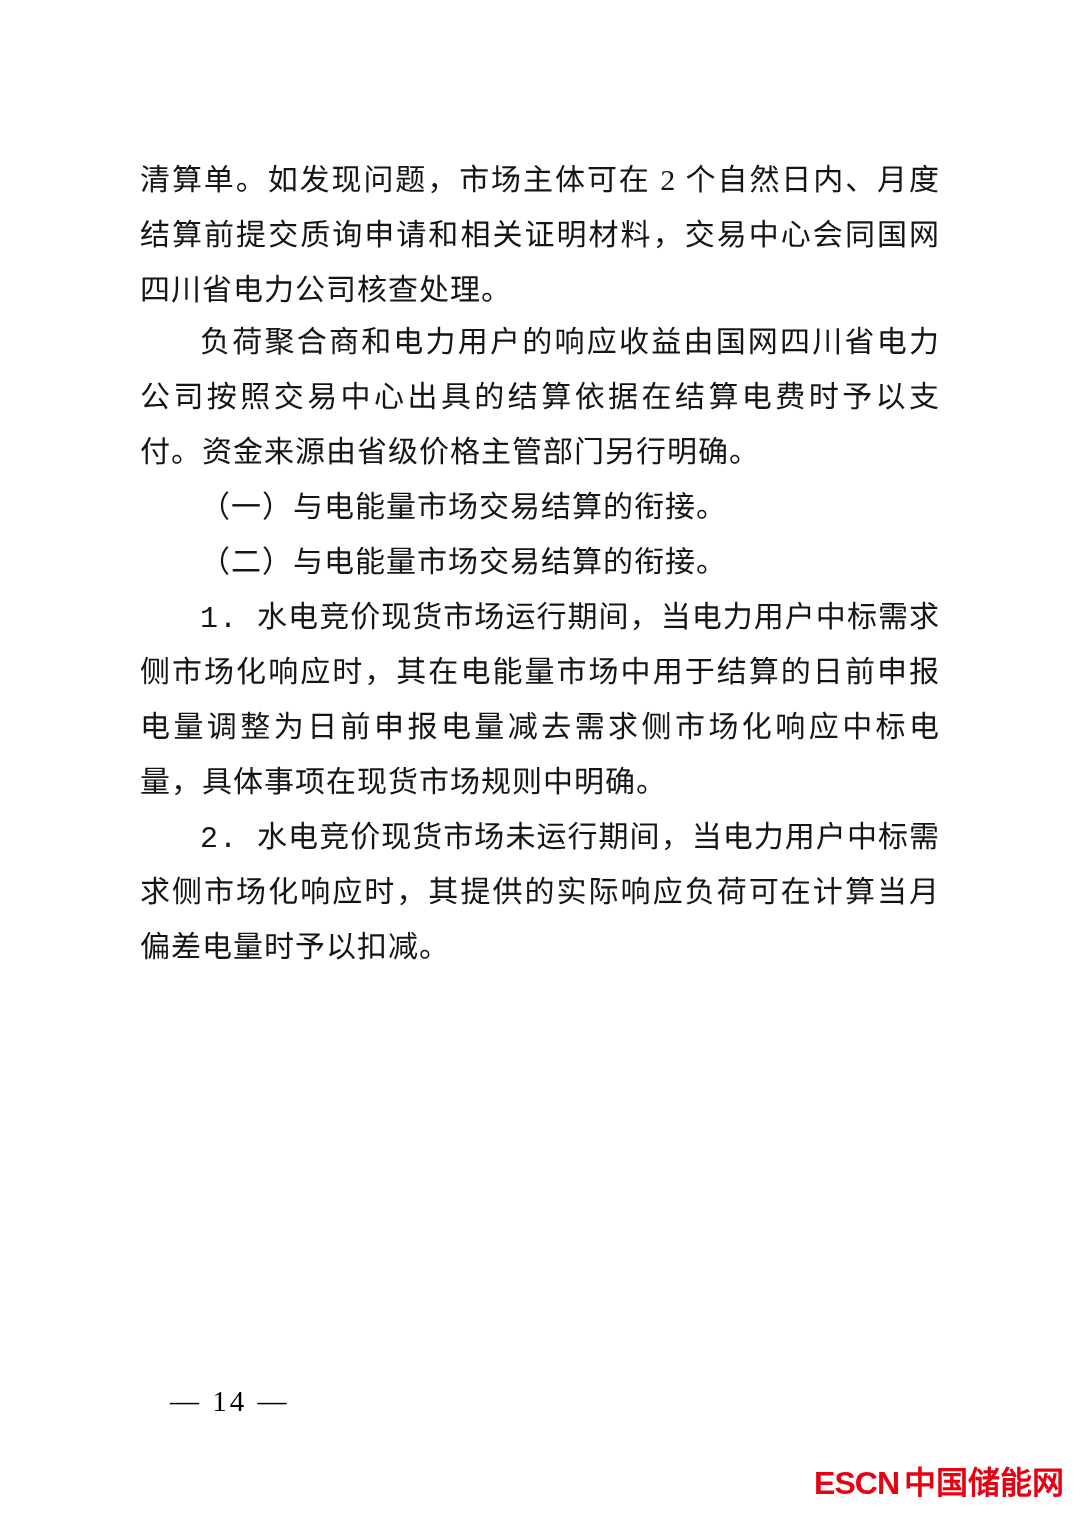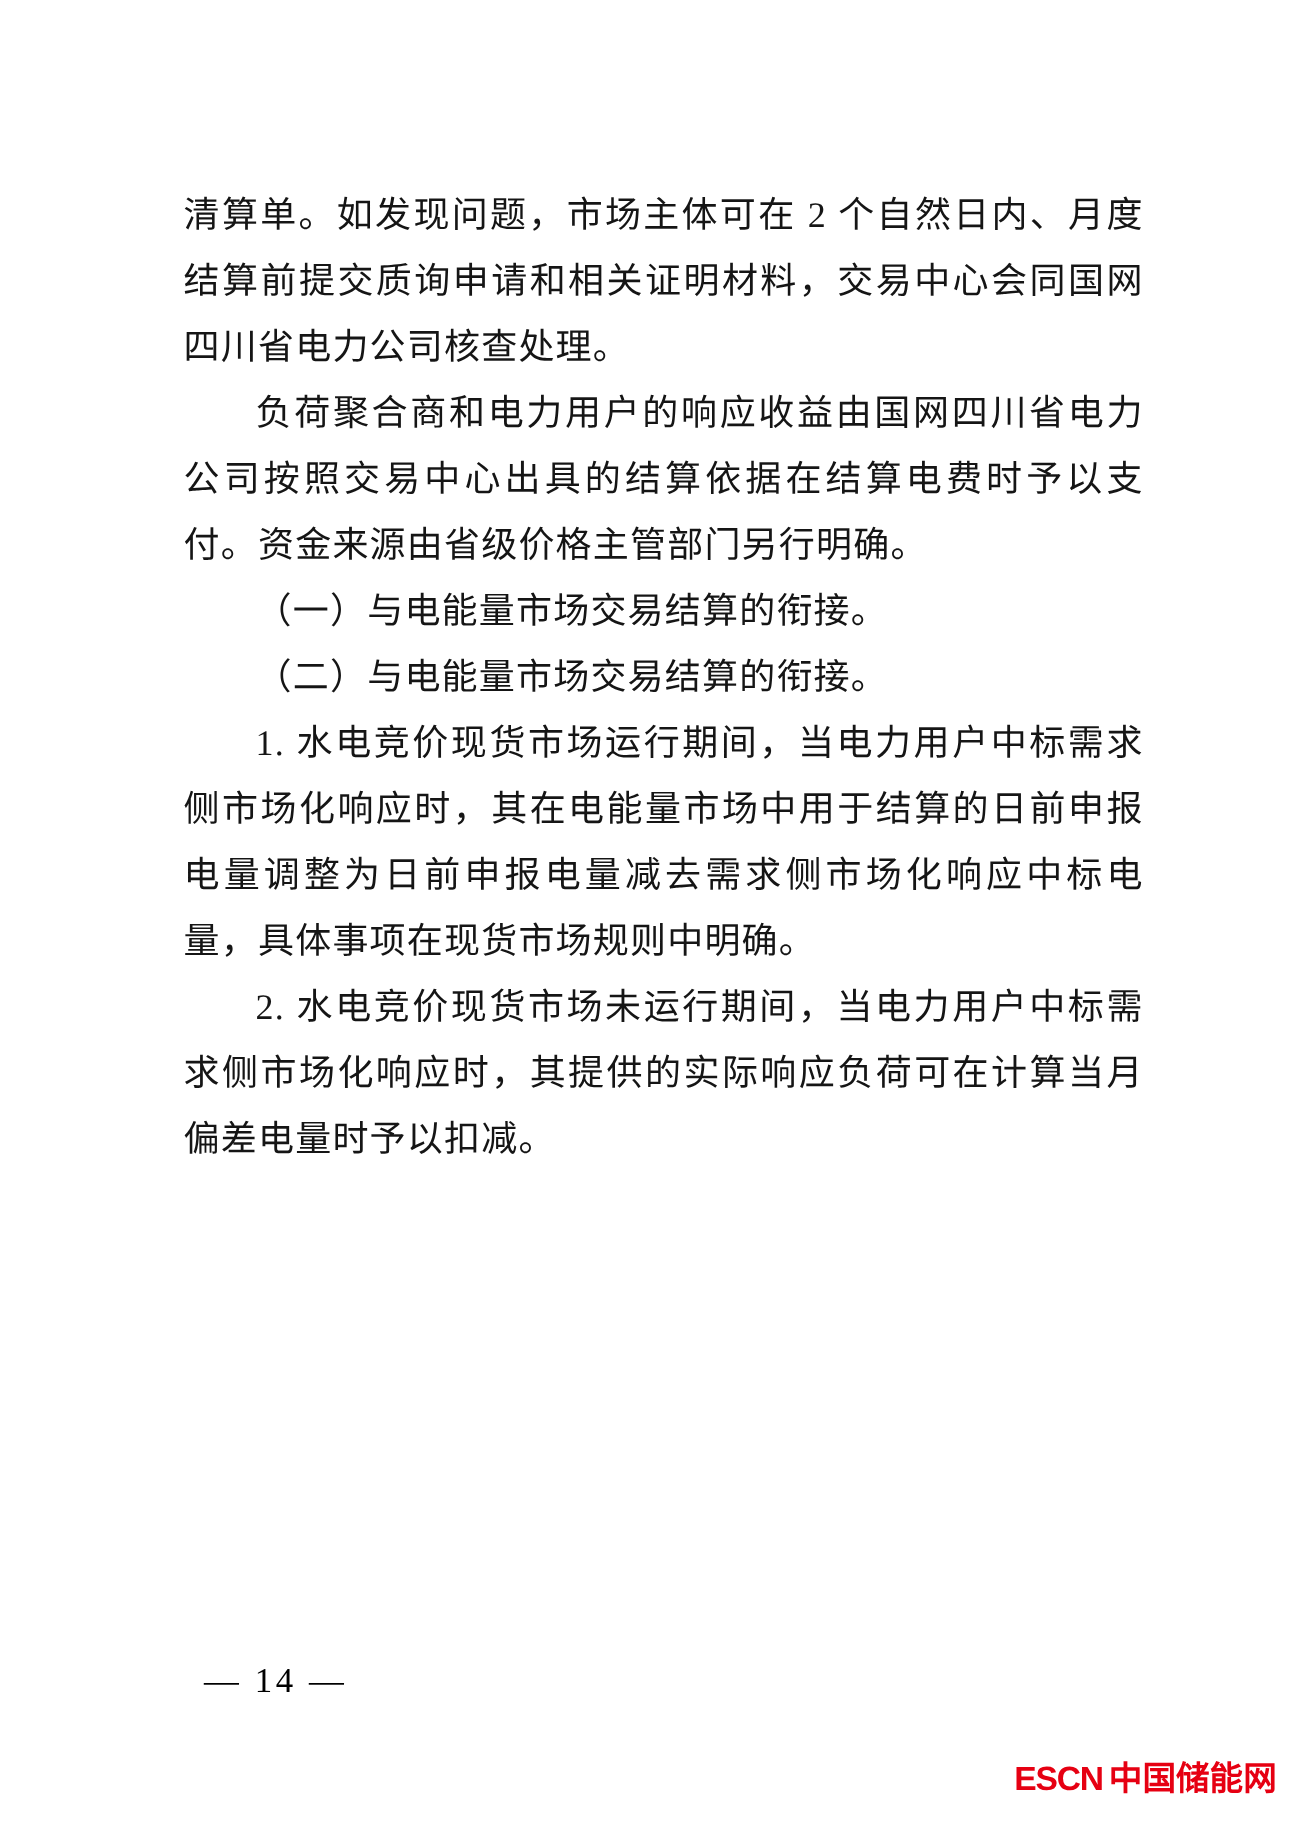--- a/index.html
+++ b/index.html
@@ -15,35 +15,36 @@
     font-family: "Liberation Serif", "DejaVu Serif", serif;
     color: #151515;
   }
   .page {
     position: absolute;
     inset: 0;
     background: #ffffff;
   }
   .text-block {
     position: absolute;
-    left: 153px;
+    left: 140px;
     top: 152px;
     width: 800px;
   }
   .text-block p {
     margin: 0;
     font-size: 30px;
     line-height: 55px;
     text-align: justify;
     text-justify: inter-character;
     letter-spacing: 1px;
     font-family: "Liberation Serif", "DejaVu Serif", serif;
   }
   .text-block p.indent {
     text-indent: 2em;
+    font-family: Liberation Mono, monospace;
   }
   .text-block p.h1 {
     font-family: "Liberation Sans", "DejaVu Sans", sans-serif;
     font-weight: 700;
     letter-spacing: 2px;
   }
   .text-block p.sub {
     font-weight: 500;
   }
   .page-number {
@@ -55,21 +56,21 @@
     letter-spacing: 3px;
     color: #000000;
     font-family: "Liberation Serif", "DejaVu Serif", serif;
   }
   .site-logo {
     position: absolute;
     top: 1463px;
     right: 16px;
     font-family: "Liberation Sans", "DejaVu Sans", sans-serif;
     font-weight: 800;
-    font-size: 28px;
+    font-size: 32px;
     line-height: 40px;
     white-space: nowrap;
     color: #e60012;
   }
   .site-logo .abbr {
     letter-spacing: -1px;
     margin-right: 5px;
   }
   .site-logo .cn {
     letter-spacing: 0;

